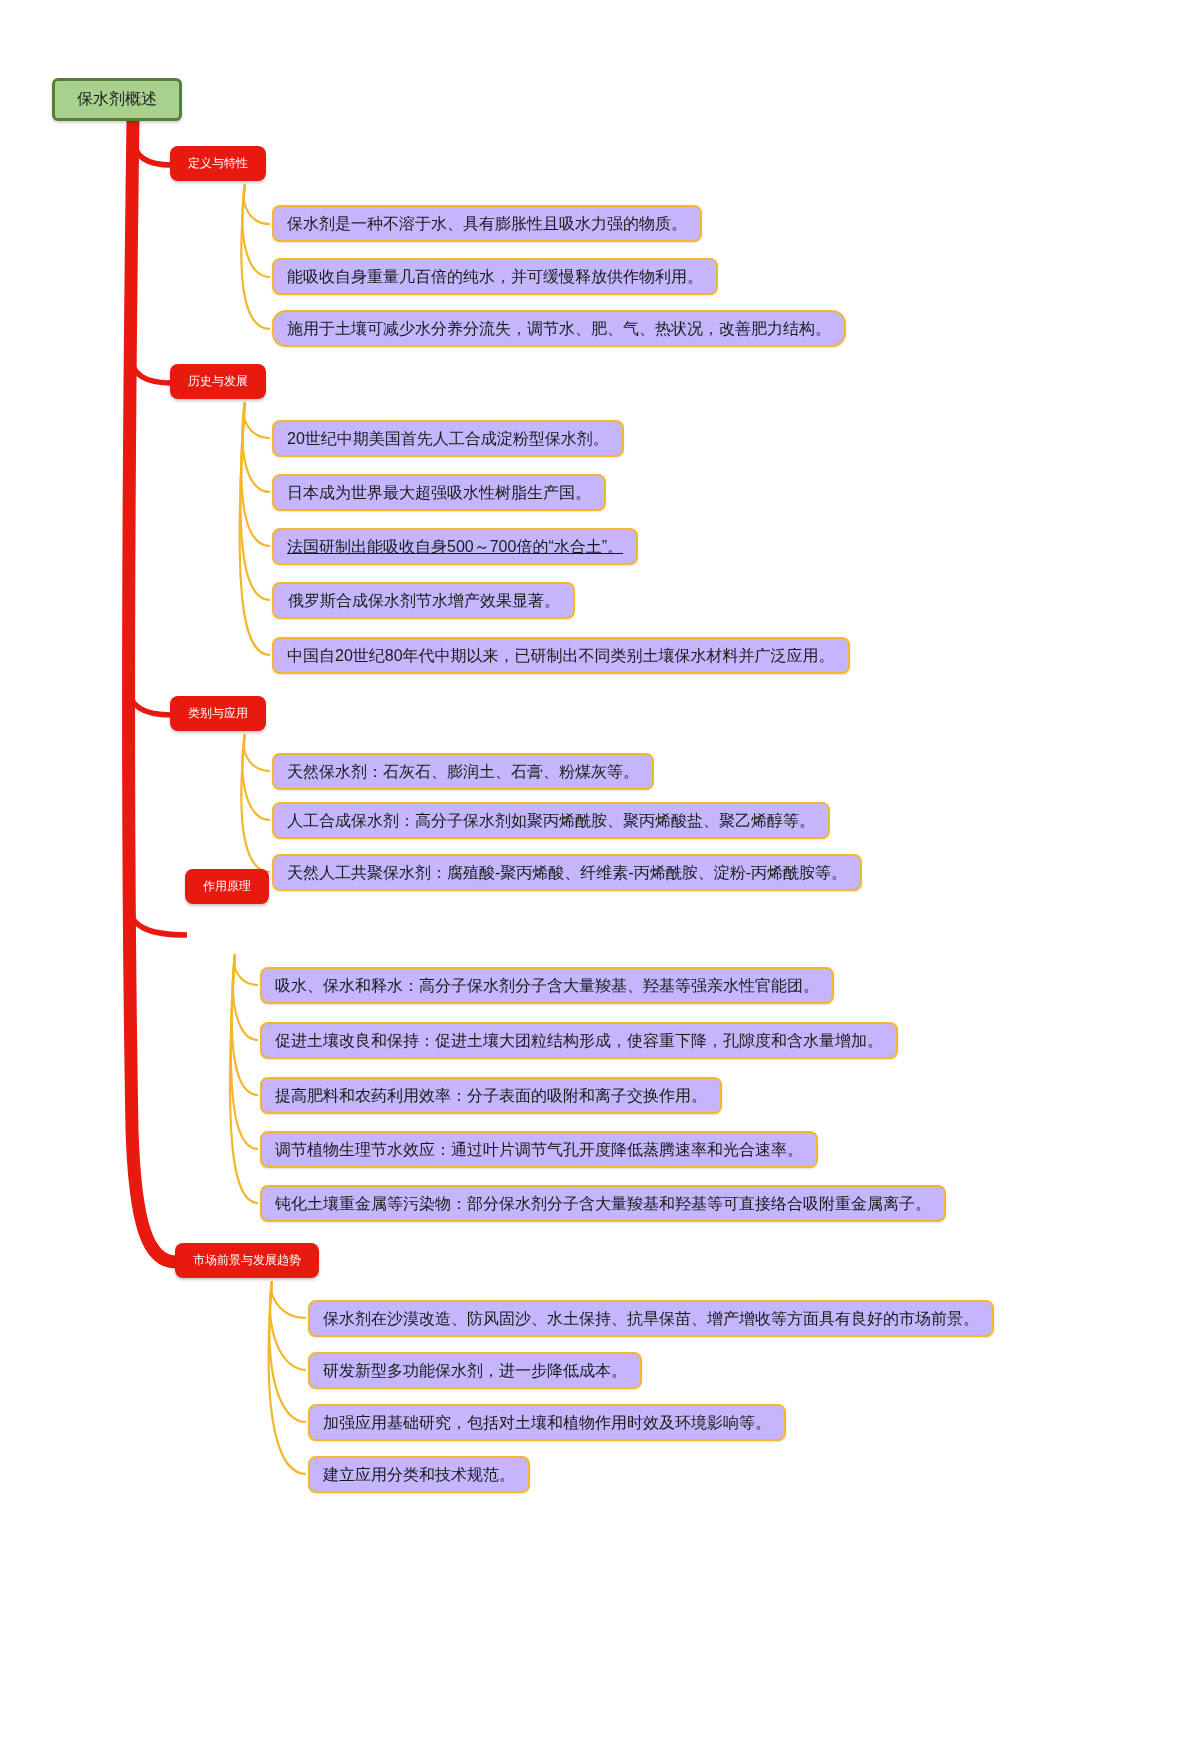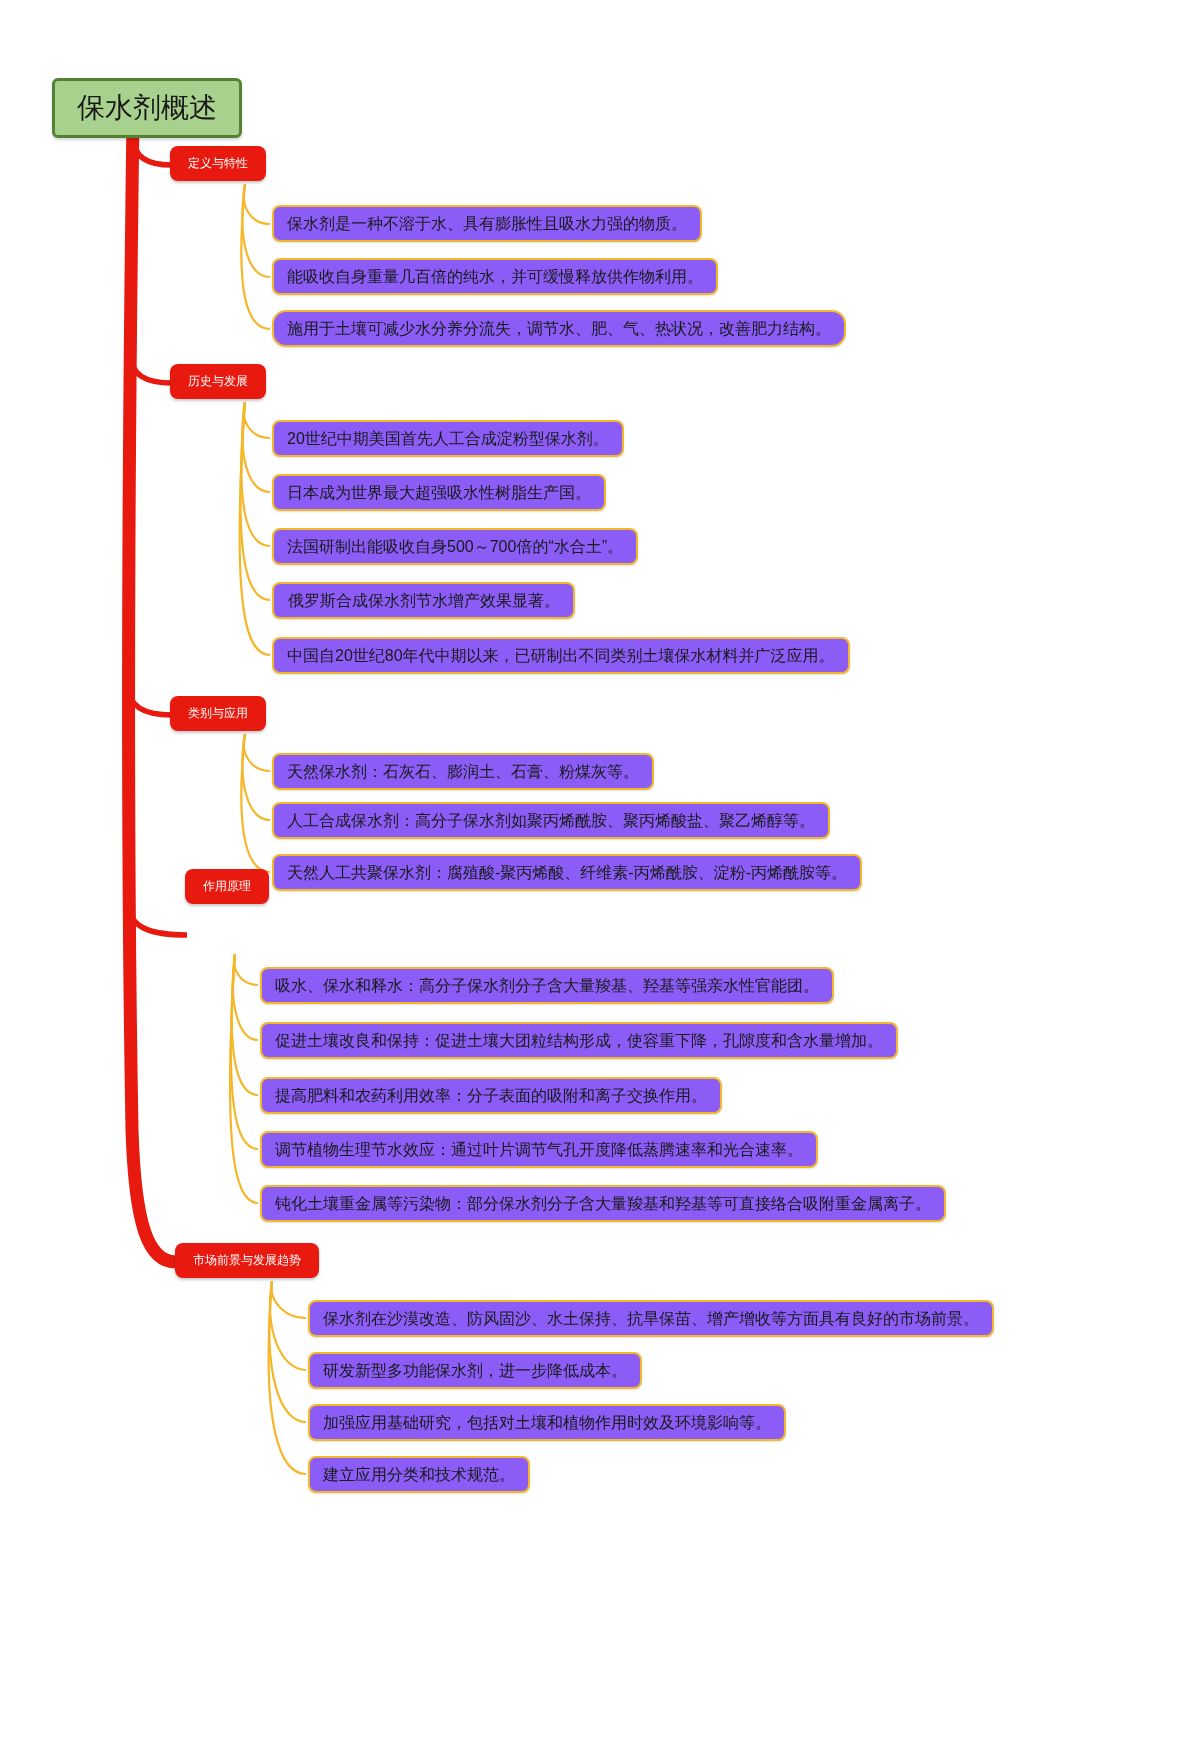--- a/index.html
+++ b/index.html
@@ -10,34 +10,34 @@
     font-family:"Liberation Sans","DejaVu Sans",sans-serif;
     overflow:hidden;
   }
   #connector-layer{position:absolute;left:0;top:0;width:1200px;height:1756px;pointer-events:none;}
   .node{position:absolute;box-sizing:border-box;white-space:nowrap;}
   .root-node{
     background:#a9d18e;
     border:3px solid #538135;
     border-radius:6px;
     color:#1a1a1a;
-    font-size:28px;
+    font-size:16px;
     padding:8px 22px;
     box-shadow:0 2px 3px rgba(0,0,0,.18);
   }
   .branch-node{
     background:#e8190f;
     border-radius:8px;
     color:#ffffff;
     font-size:12px;
     padding:9px 18px;
     box-shadow:0 2px 3px rgba(0,0,0,.22);
   }
   .leaf-node{
-    background:#8b5cf6;
+    background:#c4b5fd;
     border:2.5px solid #f5b72a;
     border-radius:8px;
     color:#1a1a1a;
     font-size:16px;
     padding:6px 13px;
     line-height:21px;
     box-shadow:0 1px 2px rgba(0,0,0,.12);
   }
   .red-line{stroke:#e8190f;fill:none;}
   .yellow-line{stroke:#f5b72a;fill:none;stroke-width:2.2;}
@@ -85,21 +85,21 @@
   <div class="node root-node" style="left:52px;top:78px;">保水剂概述</div>
 
   <div class="node branch-node" style="left:170px;top:146px;">定义与特性</div>
   <div class="node leaf-node" style="left:272px;top:205px;">保水剂是一种不溶于水、具有膨胀性且吸水力强的物质。</div>
   <div class="node leaf-node" style="left:272px;top:258px;">能吸收自身重量几百倍的纯水，并可缓慢释放供作物利用。</div>
   <div class="node leaf-node" style="left:272px;top:310px;border-radius:14px;">施用于土壤可减少水分养分流失，调节水、肥、气、热状况，改善肥力结构。</div>
 
   <div class="node branch-node" style="left:170px;top:364px;">历史与发展</div>
   <div class="node leaf-node" style="left:272px;top:420px;">20世纪中期美国首先人工合成淀粉型保水剂。</div>
   <div class="node leaf-node" style="left:272px;top:474px;">日本成为世界最大超强吸水性树脂生产国。</div>
-  <div class="node leaf-node" style="left:272px;top:528px;">法国研制出能吸收自身500～700倍的“水合土”。</div>
+  <div class="node leaf-node" style="left:272px;top:528px;text-decoration:underline;">法国研制出能吸收自身500～700倍的“水合土”。</div>
   <div class="node leaf-node" style="left:272px;top:582px;padding-left:14px;">俄罗斯合成保水剂节水增产效果显著。</div>
   <div class="node leaf-node" style="left:272px;top:637px;">中国自20世纪80年代中期以来，已研制出不同类别土壤保水材料并广泛应用。</div>
 
   <div class="node branch-node" style="left:170px;top:696px;">类别与应用</div>
   <div class="node leaf-node" style="left:272px;top:753px;">天然保水剂：石灰石、膨润土、石膏、粉煤灰等。</div>
   <div class="node leaf-node" style="left:272px;top:802px;">人工合成保水剂：高分子保水剂如聚丙烯酰胺、聚丙烯酸盐、聚乙烯醇等。</div>
   <div class="node leaf-node" style="left:272px;top:854px;">天然人工共聚保水剂：腐殖酸-聚丙烯酸、纤维素-丙烯酰胺、淀粉-丙烯酰胺等。</div>
 
   <div class="node branch-node" style="left:185px;top:869px;">作用原理</div>
   <div class="node leaf-node" style="left:260px;top:967px;">吸水、保水和释水：高分子保水剂分子含大量羧基、羟基等强亲水性官能团。</div>

